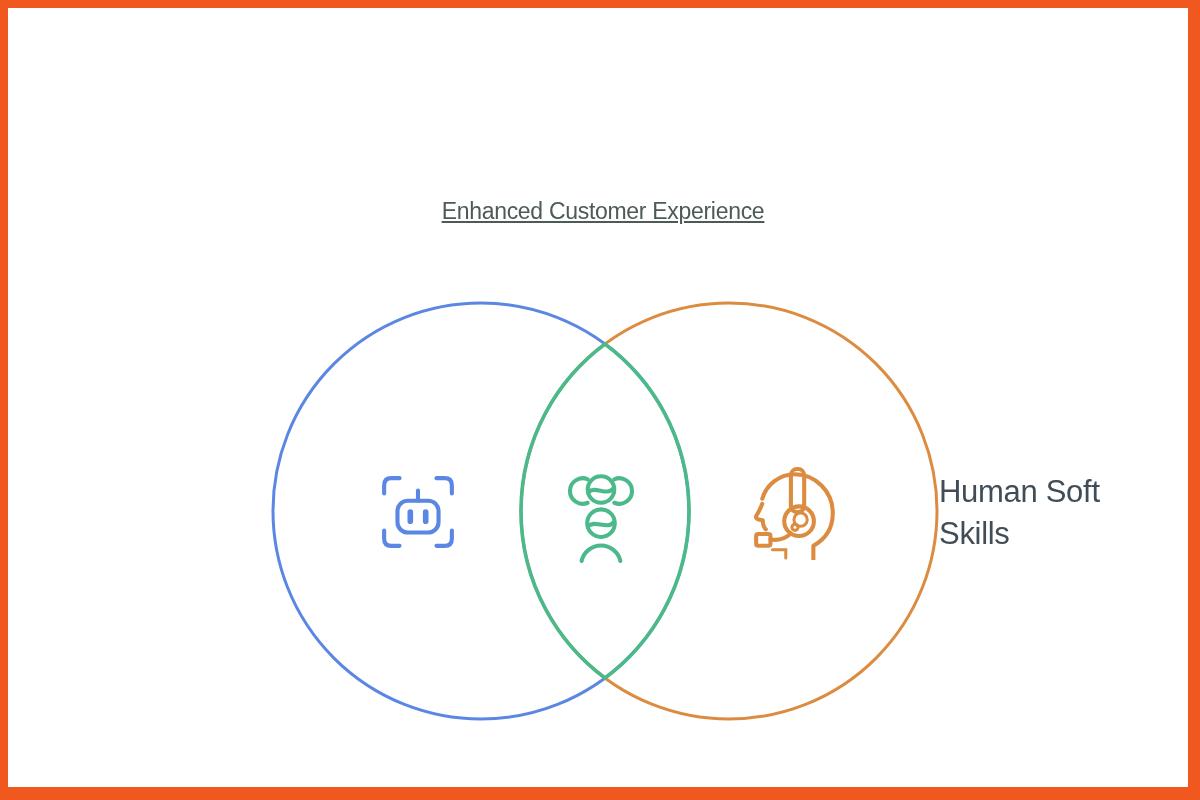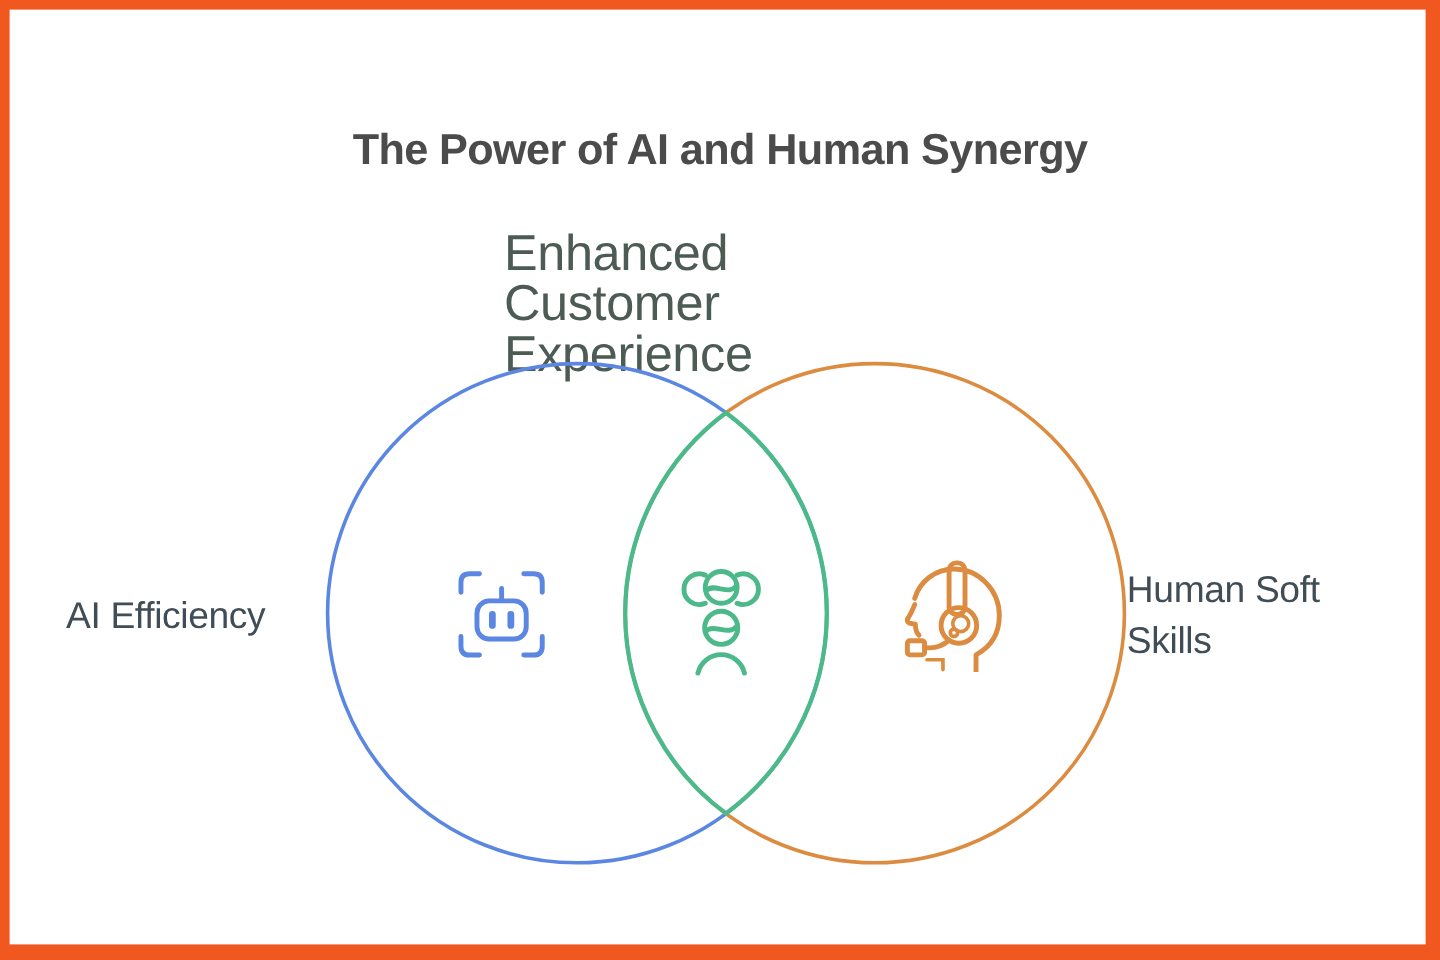--- a/index.html
+++ b/index.html
@@ -9,22 +9,22 @@
   }
   html,body{margin:0;padding:0;}
   body{width:1200px;height:800px;font-family:"Liberation Sans",sans-serif;}
   .stage{position:relative;width:1200px;height:800px;background:var(--frame);overflow:hidden;}
   .card{position:absolute;left:8px;top:8px;right:12px;bottom:13px;background:var(--card);}
   .page-title{
     position:absolute;left:0;top:104px;width:1200px;text-align:center;
     font-size:36px;font-weight:bold;letter-spacing:-0.5px;color:var(--title);
   }
   .intersection-label{
-    position:absolute;left:420px;top:190px;width:366px;text-align:left;
-    font-size:42px;line-height:42px;color:var(--ilabel);letter-spacing:-0.3px;
+    position:absolute;left:420px;top:190px;width:366px;text-align:center;
+    font-size:23px;line-height:42px;color:var(--ilabel);letter-spacing:-0.3px;text-decoration:underline;
   }
   .set-label{
     position:absolute;font-size:31px;line-height:42px;color:var(--label);letter-spacing:-0.3px;
   }
   .set-label.left{left:55px;top:492px;width:200px;text-align:left;}
   .set-label.right{left:939px;top:471px;width:200px;text-align:left;}
   .venn{position:absolute;left:0;top:0;width:1200px;height:800px;}
   .circle-left{fill:none;stroke:var(--blue);stroke-width:3;}
   .circle-right{fill:none;stroke:var(--orange);stroke-width:3;}
   .lens{fill:none;stroke:var(--green);stroke-width:3.6;}
@@ -37,21 +37,20 @@
   .stroke-green{fill:none;stroke:var(--green);stroke-width:4;stroke-linecap:round;stroke-linejoin:round;}
   .stroke-orange{fill:none;stroke:var(--orange);stroke-width:4;stroke-linecap:round;stroke-linejoin:round;}
   .stroke-orange-thin{fill:none;stroke:var(--orange);stroke-width:3;stroke-linecap:round;}
 </style>
 </head>
 <body>
 
 <div class="stage">
   <div class="card"></div>
 
-  <div class="page-title">The Power of AI and Human Synergy</div>
 
   <div class="intersection-label">Enhanced Customer Experience</div>
 
   <svg class="venn" viewBox="0 0 1200 800">
     <circle class="circle-left" cx="481" cy="511" r="208"></circle>
     <circle class="circle-right" cx="729" cy="511" r="208"></circle>
     <path class="lens" d="M605 344 A208 208 0 0 1 605 678 A208 208 0 0 1 605 344 Z"></path>
   </svg>
 
   <svg class="icon icon-robot" width="78" height="78" viewBox="0 0 76 76">
@@ -80,15 +79,14 @@
     <path class="stroke-orange" d="M10 37 C8 42 6 46 4 49 C3.5 51 5 52.5 7.5 52.5 L10.5 53 C10.5 57 11.5 60 13.5 62"></path>
     <rect class="stroke-orange" x="38" y="3" width="13" height="42" rx="6"></rect>
     <circle class="stroke-orange" cx="46" cy="54" r="14.5"></circle>
     <circle class="stroke-orange-thin" cx="47.5" cy="52.5" r="6.5"></circle>
     <circle class="stroke-orange-thin" cx="42" cy="60" r="3"></circle>
     <path class="stroke-orange" d="M38 66 C32 71.5 25 73 18 72"></path>
     <rect class="stroke-orange" x="4" y="66.5" width="14" height="11.5" rx="2"></rect>
     <path class="stroke-orange-thin" d="M20 82 H33 V90"></path>
   </svg>
 
-  <div class="set-label left">AI Efficiency</div>
   <div class="set-label right">Human Soft Skills</div>
 </div>
 
 </body></html>

